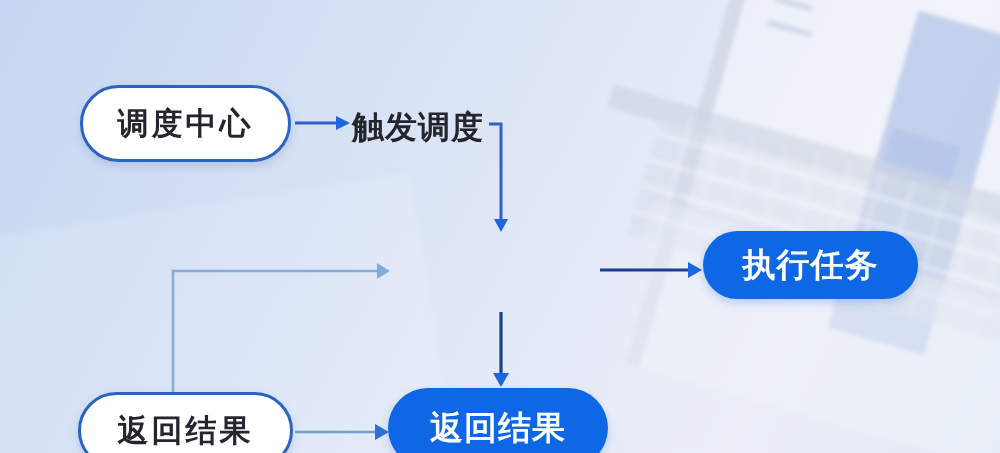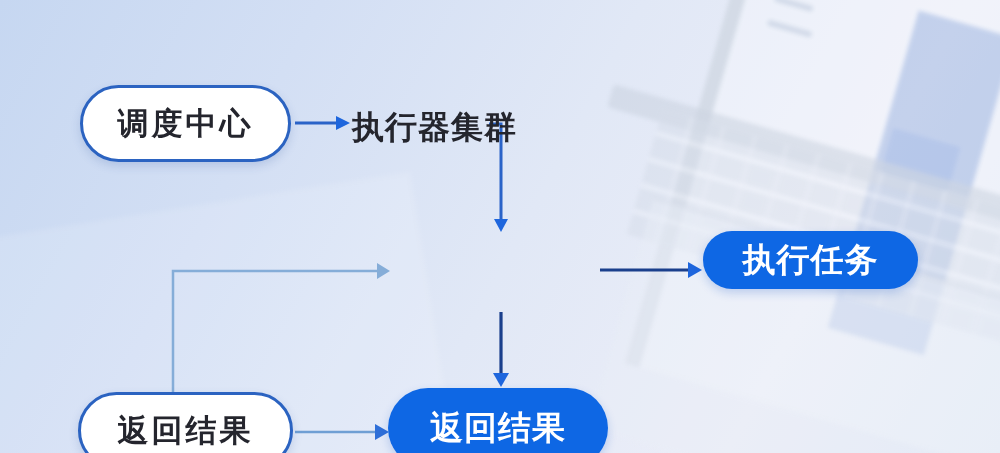--- a/index.html
+++ b/index.html
@@ -56,21 +56,21 @@
     color:var(--text-dark,#24252d); font-size:31px; letter-spacing:3px;
     box-shadow:0 4px 10px rgba(45,85,160,.18);
   }
   .pill-filled{
     background:var(--node-blue,#0e67e4); color:var(--text-light,#ffffff);
     font-size:33px; letter-spacing:1px;
     box-shadow:0 4px 10px rgba(20,80,200,.22);
   }
   .n-dispatch{ left:80px;  top:85px;  width:211px; height:77px; }
   .n-executor{ left:390px; top:230px; width:209px; height:80px; }
-  .n-task    { left:703px; top:231px; width:215px; height:58px; }
+  .n-task    { left:703px; top:231px; width:215px; height:68px; }
   .n-result-b{ left:388px; top:388px; width:220px; height:80px; }
   .n-result-w{ left:78px;  top:392px; width:215px; height:77px; }
   .edge-label{
     position:absolute; left:352px; top:106px; font-size:32px; font-weight:700;
     color:var(--text-dark,#262733); letter-spacing:1px; white-space:nowrap;
   }
 </style>
 </head>
 <body>
 
@@ -121,21 +121,21 @@
     <g>
       <line class="ln-mid" x1="295" y1="432" x2="375" y2="432"></line>
       <polygon class="hd-mid" points="375,424 389,432 375,440"></polygon>
     </g>
   </svg>
 
   <div class="pill pill-outlined n-dispatch">
     <span>调度中心</span>
   </div>
 
-  <div class="edge-label">执行器集群</div>
+  <div class="edge-label">触发调度</div>
 
 
   <div class="pill pill-filled n-task">
     <span>执行任务</span>
   </div>
 
   <div class="pill pill-filled n-result-b">
     <span>返回结果</span>
   </div>
 

